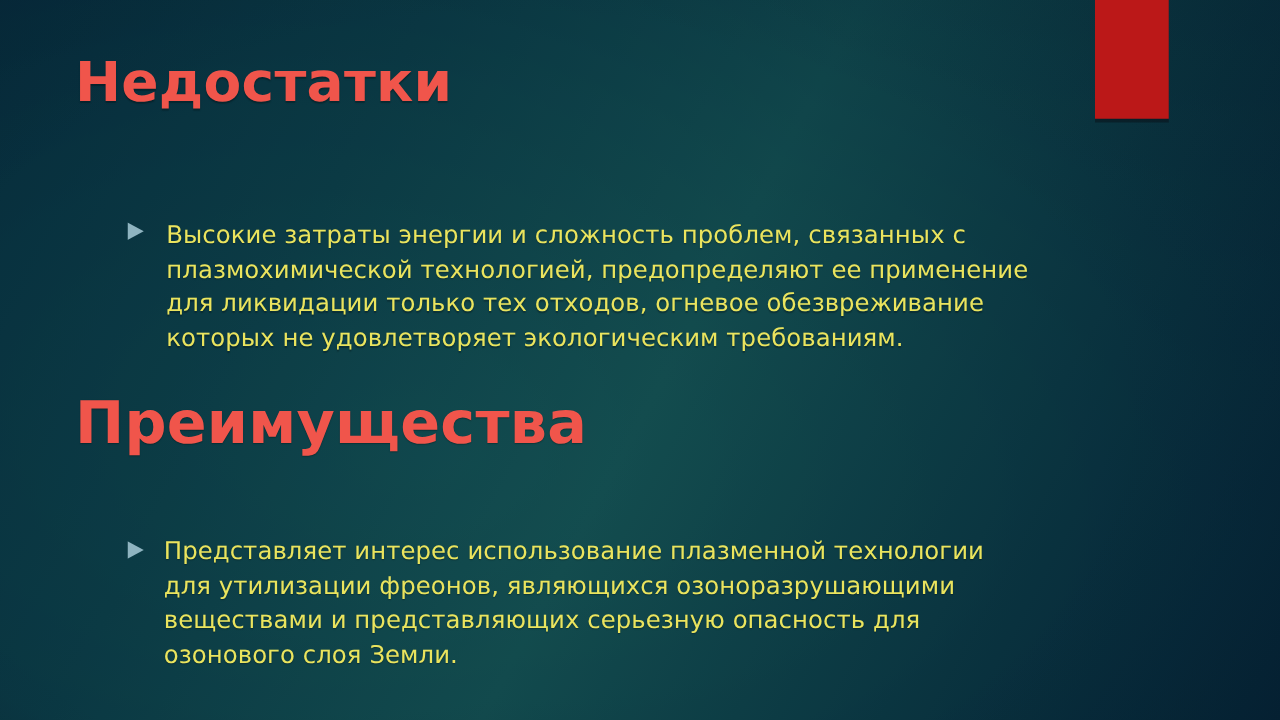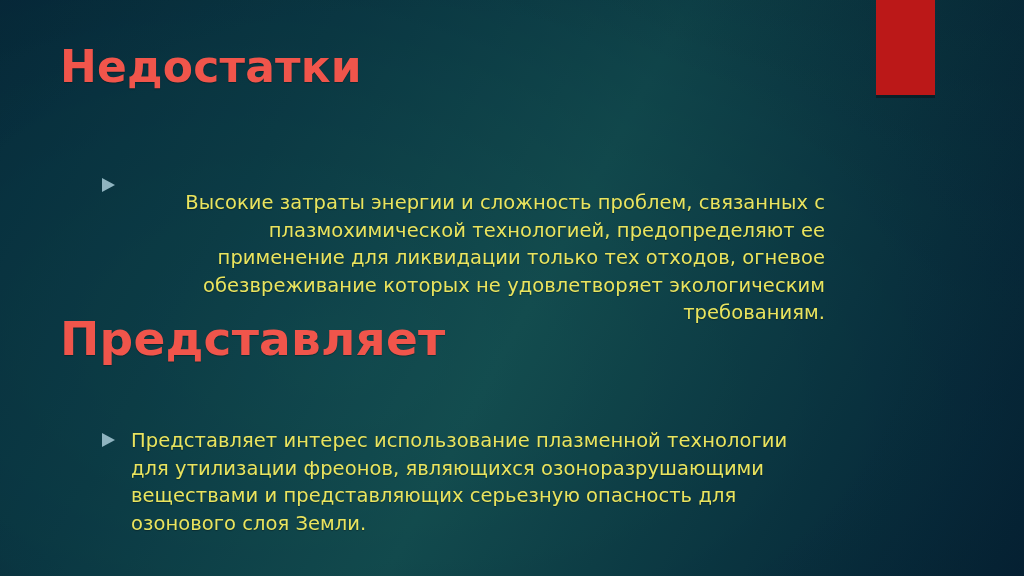--- a/index.html
+++ b/index.html
@@ -116,24 +116,24 @@
   <div id="content">
 
     <div class="heading" id="heading-drawbacks">Недостатки</div>
 
     <div class="bullet-block" id="bullet-block-1">
       <span class="bullet-marker">
         <svg width="14" height="16" viewBox="0 0 14 16" aria-hidden="true">
           <polygon points="0,1 13,8 0,15" fill="#8fb4c0"></polygon>
         </svg>
       </span>
-      <p class="bullet-text" style="margin:17px;text-align:right;">Высокие затраты энергии и сложность проблем, связанных с плазмохимической технологией, предопределяют ее применение для ликвидации только тех отходов, огневое обезвреживание которых не удовлетворяет экологическим требованиям.</p>
+      <p class="bullet-text" style="margin:2px;">Высокие затраты энергии и сложность проблем, связанных с плазмохимической технологией, предопределяют ее применение для ликвидации только тех отходов, огневое обезвреживание которых не удовлетворяет экологическим требованиям.</p>
     </div>
 
-    <div class="heading" id="heading-advantages">Представляет</div>
+    <div class="heading" id="heading-advantages">Преимущества</div>
 
     <div class="bullet-block" id="bullet-block-2">
       <span class="bullet-marker">
         <svg width="14" height="16" viewBox="0 0 14 16" aria-hidden="true">
           <polygon points="0,1 13,8 0,15" fill="#8fb4c0"></polygon>
         </svg>
       </span>
       <p class="bullet-text" style="margin:0;">Представляет интерес использование плазменной технологии для утилизации фреонов, являющихся озоноразрушающими веществами и представляющих серьезную опасность для озонового слоя Земли.</p>
     </div>
 

